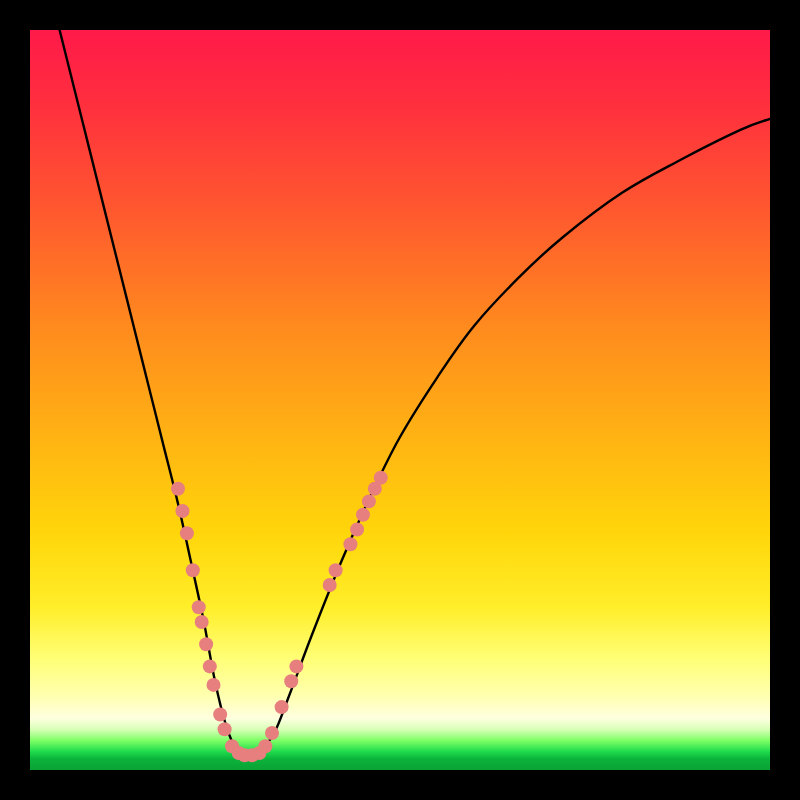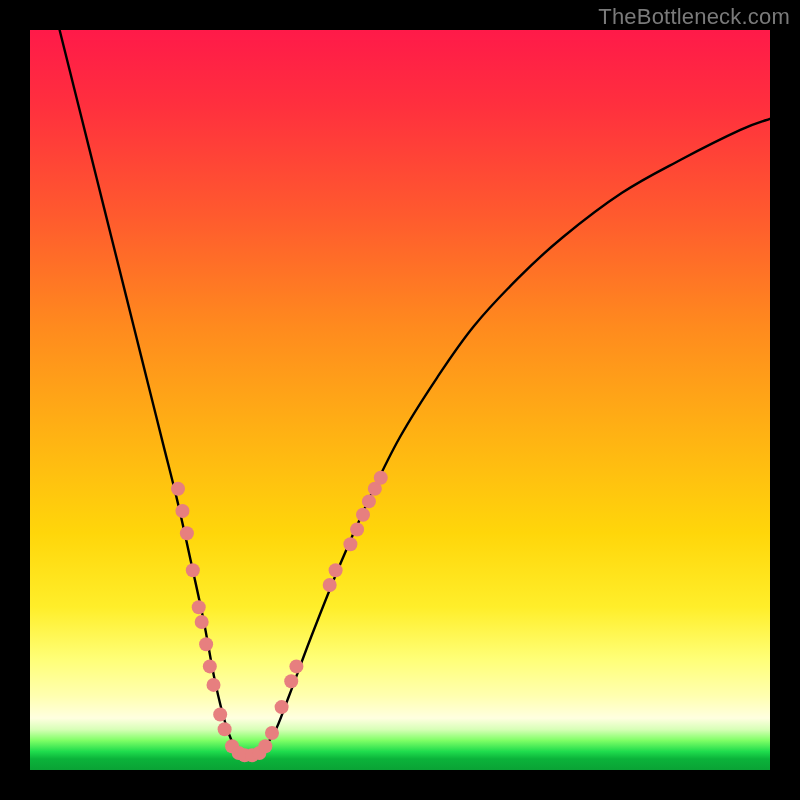--- a/index.html
+++ b/index.html
@@ -61,21 +61,20 @@
     top: 0;
     width: 740px;
     height: 740px;
     overflow: visible;
   }
 </style>
 </head>
 <body>
 
 <div class="frame">
-  <div class="watermark">TheBottleneck.com</div>
   <div class="plot-area">
     <svg class="curve" viewBox="0 0 740 740">
       <path id="curve-path" fill="none" stroke="#000000" stroke-width="2.4" stroke-linejoin="round" stroke-linecap="round" d="M 29.60 0.00 C 32.26 10.66, 39.07 37.89, 44.40 59.20 C 49.73 80.51, 53.87 97.09, 59.20 118.40 C 64.53 139.71, 68.67 156.29, 74.00 177.60 C 79.33 198.91, 83.47 215.49, 88.80 236.80 C 94.13 258.11, 98.27 274.69, 103.60 296.00 C 108.93 317.31, 113.07 333.89, 118.40 355.20 C 123.73 376.51, 127.87 393.09, 133.20 414.40 C 138.53 435.71, 142.67 450.96, 148.00 473.60 C 153.33 496.24, 158.14 518.89, 162.80 540.20 C 167.46 561.51, 169.90 572.02, 173.90 592.00 C 177.90 611.98, 181.00 632.55, 185.00 651.20 C 189.00 669.85, 192.10 682.95, 196.10 695.60 C 200.10 708.25, 203.87 716.17, 207.20 721.50 C 210.53 726.83, 211.94 724.53, 214.60 725.20 C 217.26 725.87, 219.34 725.87, 222.00 725.20 C 224.66 724.53, 225.40 725.50, 229.40 721.50 C 233.40 717.50, 238.87 712.99, 244.20 703.00 C 249.53 693.01, 252.34 683.32, 259.00 666.00 C 265.66 648.68, 271.88 630.78, 281.20 606.80 C 290.52 582.82, 300.14 558.11, 310.80 532.80 C 321.46 507.49, 329.74 488.84, 340.40 466.20 C 351.06 443.56, 358.01 428.31, 370.00 407.00 C 381.99 385.69, 393.68 367.78, 407.00 347.80 C 420.32 327.82, 429.35 313.98, 444.00 296.00 C 458.65 278.02, 472.42 263.88, 488.40 247.90 C 504.38 231.92, 514.15 222.52, 532.80 207.20 C 551.45 191.88, 570.69 176.79, 592.00 162.80 C 613.31 148.81, 629.89 140.82, 651.20 129.50 C 672.51 118.18, 694.42 107.23, 710.40 99.90 C 726.38 92.57, 734.67 90.80, 740.00 88.80"></path>
       <g id="markers-group">
           <circle cx="148.00" cy="458.80" r="7" fill="#e77f7f"></circle>
           <circle cx="152.44" cy="481.00" r="7" fill="#e77f7f"></circle>
           <circle cx="156.88" cy="503.20" r="7" fill="#e77f7f"></circle>
           <circle cx="162.80" cy="540.20" r="7" fill="#e77f7f"></circle>
           <circle cx="168.72" cy="577.20" r="7" fill="#e77f7f"></circle>
           <circle cx="171.68" cy="592.00" r="7" fill="#e77f7f"></circle>

